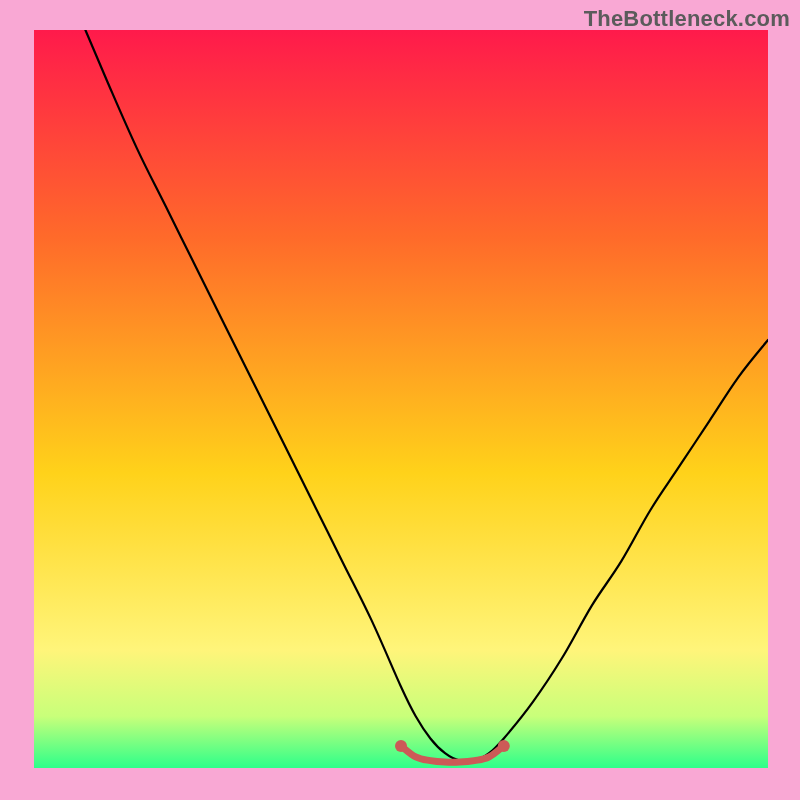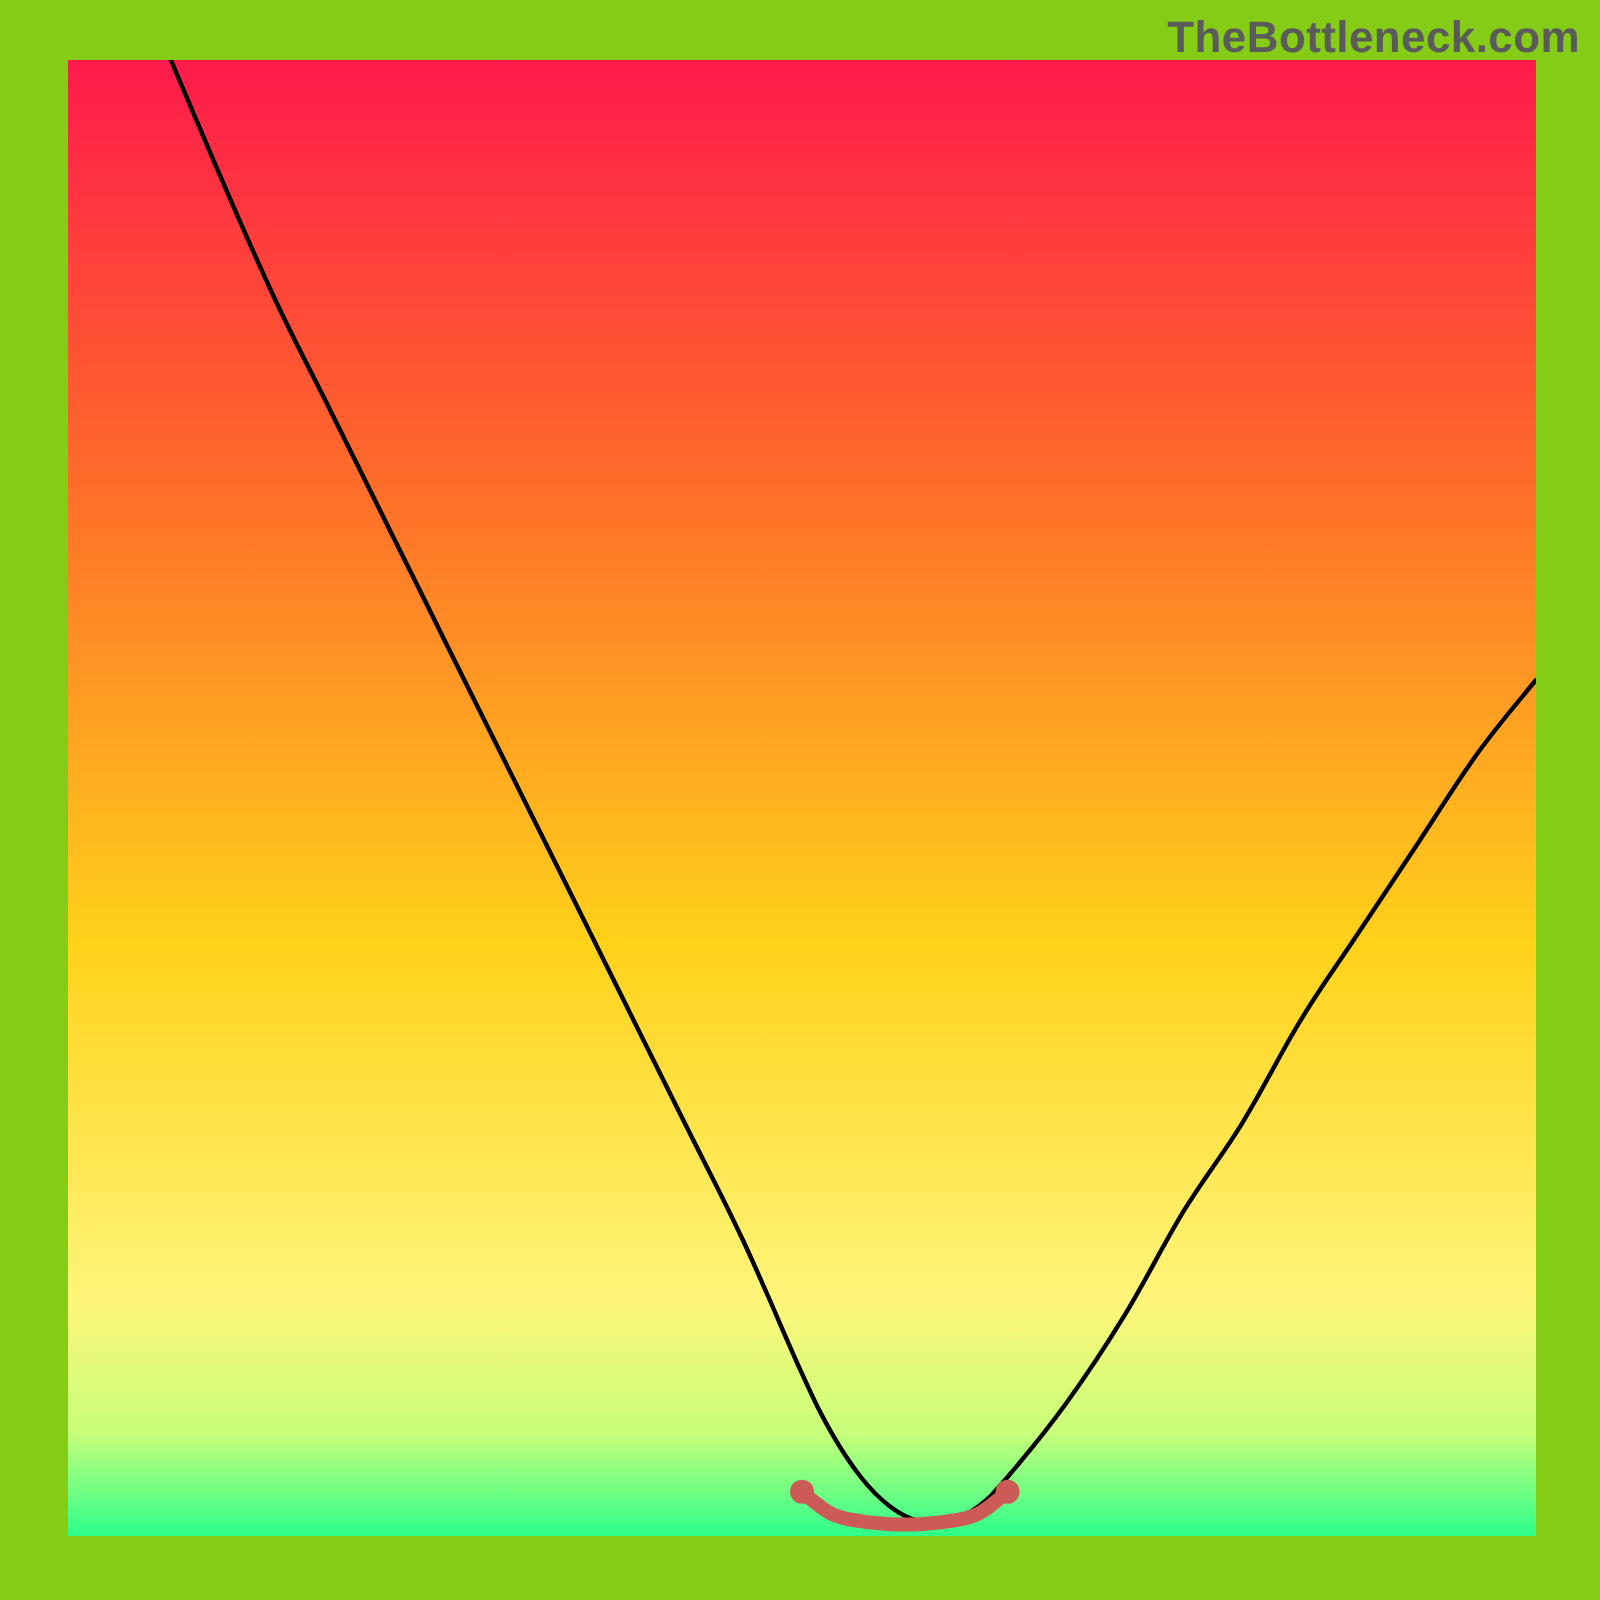--- a/index.html
+++ b/index.html
@@ -8,21 +8,21 @@
     width: 800px;
     height: 800px;
     overflow: hidden;
     background: #000;
     font-family: Arial, Helvetica, sans-serif;
   }
   .frame {
     position: relative;
     width: 800px;
     height: 800px;
-    background: #84cc16;
+    background: #f9a8d4;
   }
   .watermark {
     position: absolute;
     top: 6px;
     right: 10px;
     font-size: 22px;
     font-weight: 600;
     color: #5b5b5b;
     letter-spacing: 0.2px;
     user-select: none;

